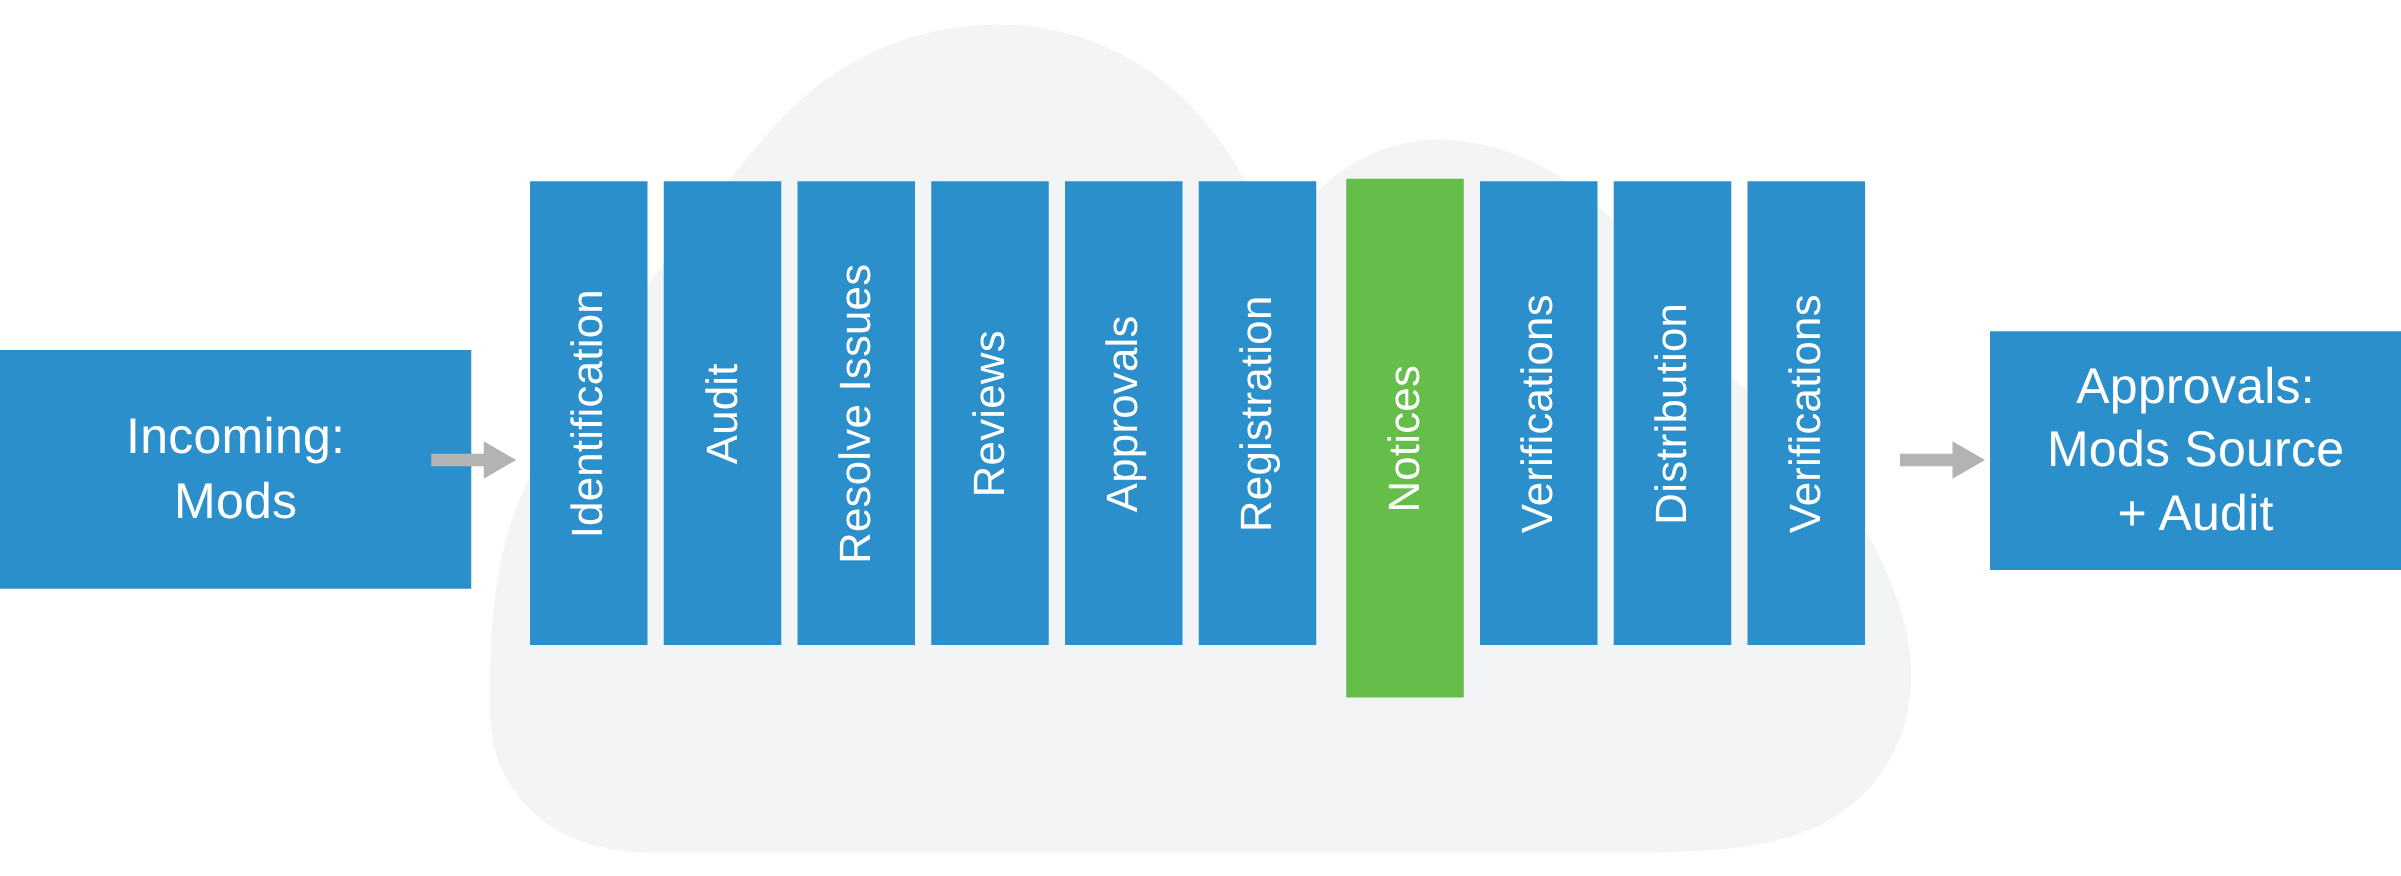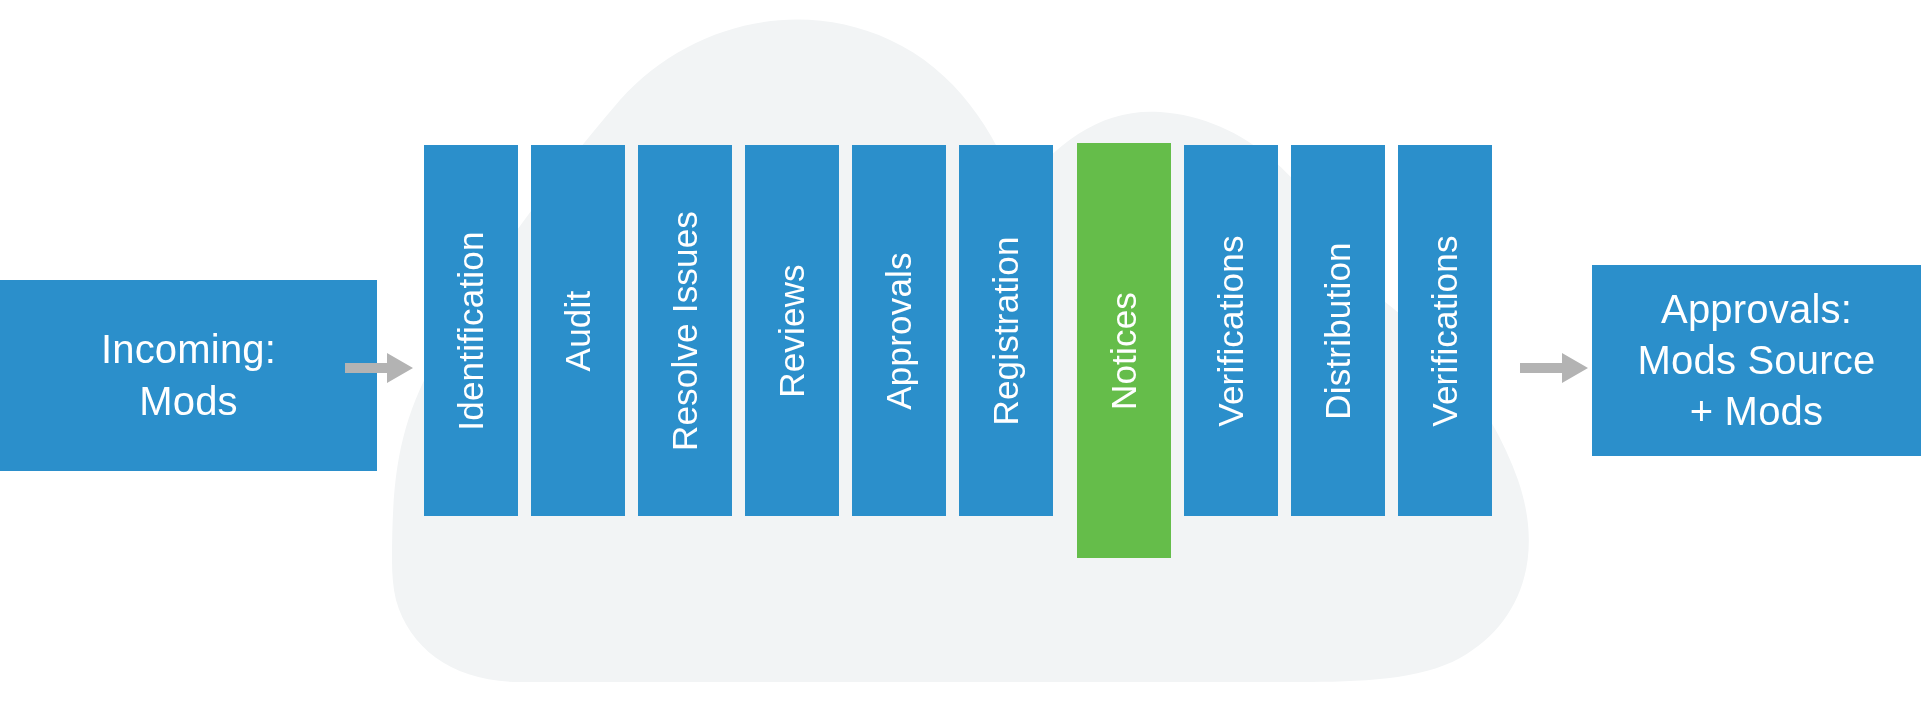--- a/index.html
+++ b/index.html
@@ -153,17 +153,17 @@
       </div>
       <div class="bar" style="left: 1398px; top: 145px; height: 371px; background: rgb(43, 143, 203);">
         <span class="bar-label">Verifications</span>
       </div>
     </div>
 
   <div class="endbox" id="outcoming-box" style="background:#2b8fcb;">
     <div>
       <div>Approvals:</div>
       <div>Mods Source</div>
-      <div>+ Mods</div>
+      <div>+ Audit</div>
     </div>
   </div>
 
 </div>
 
 </body></html>

